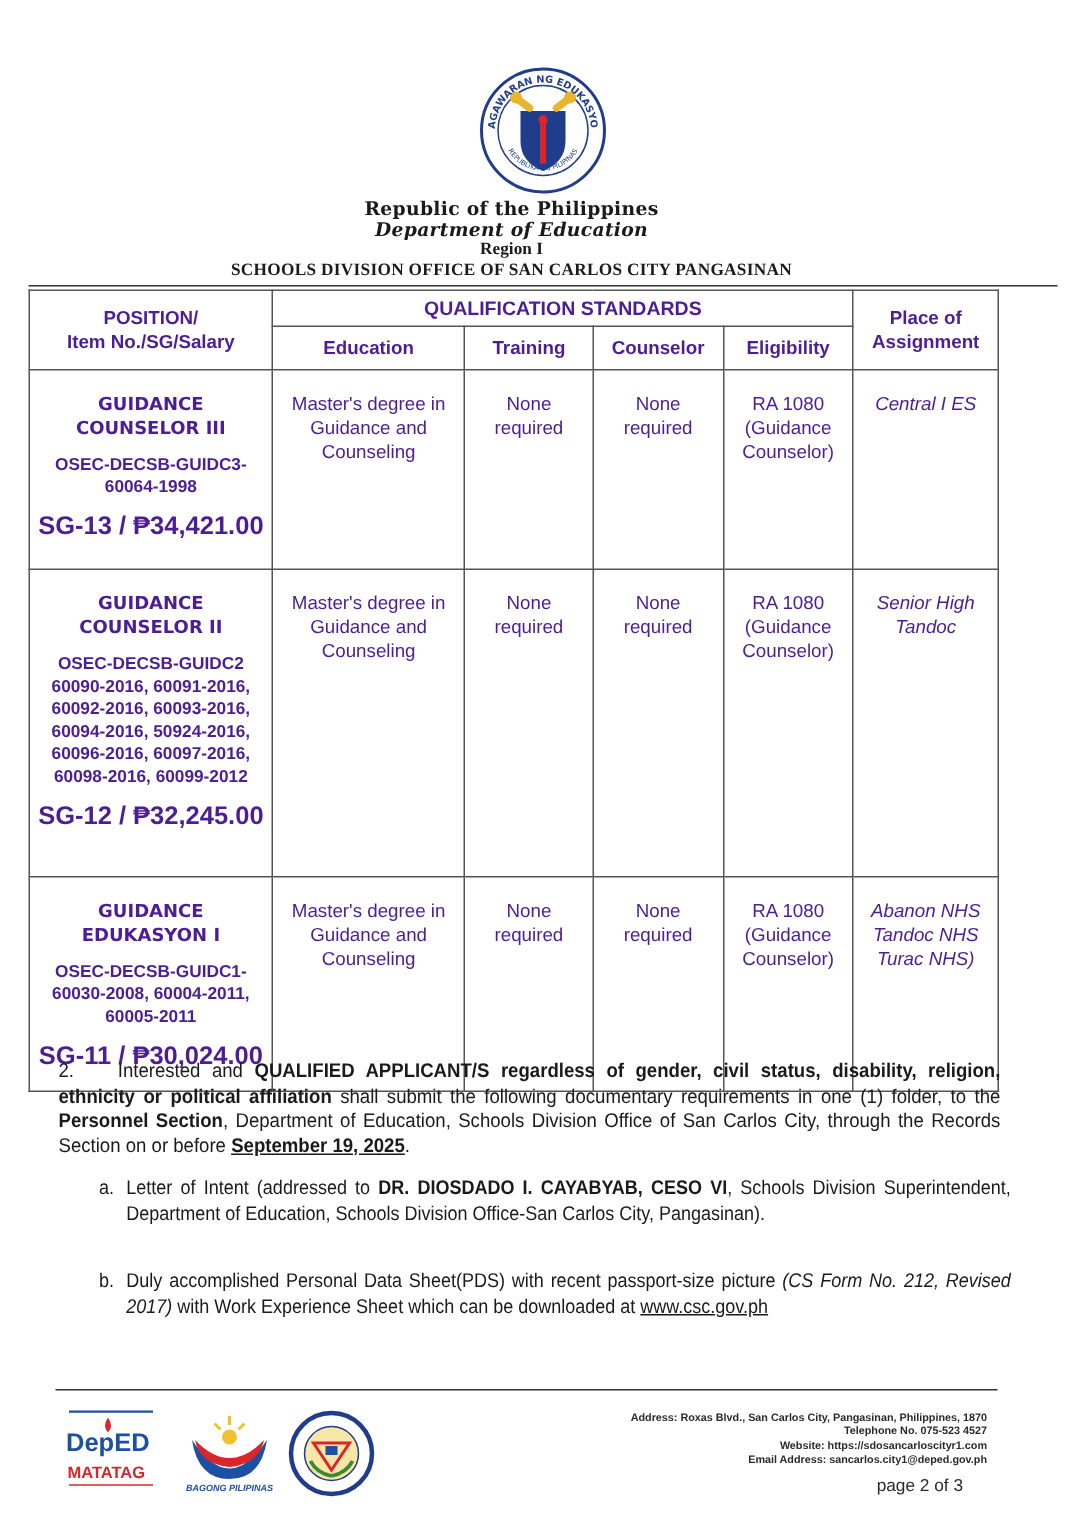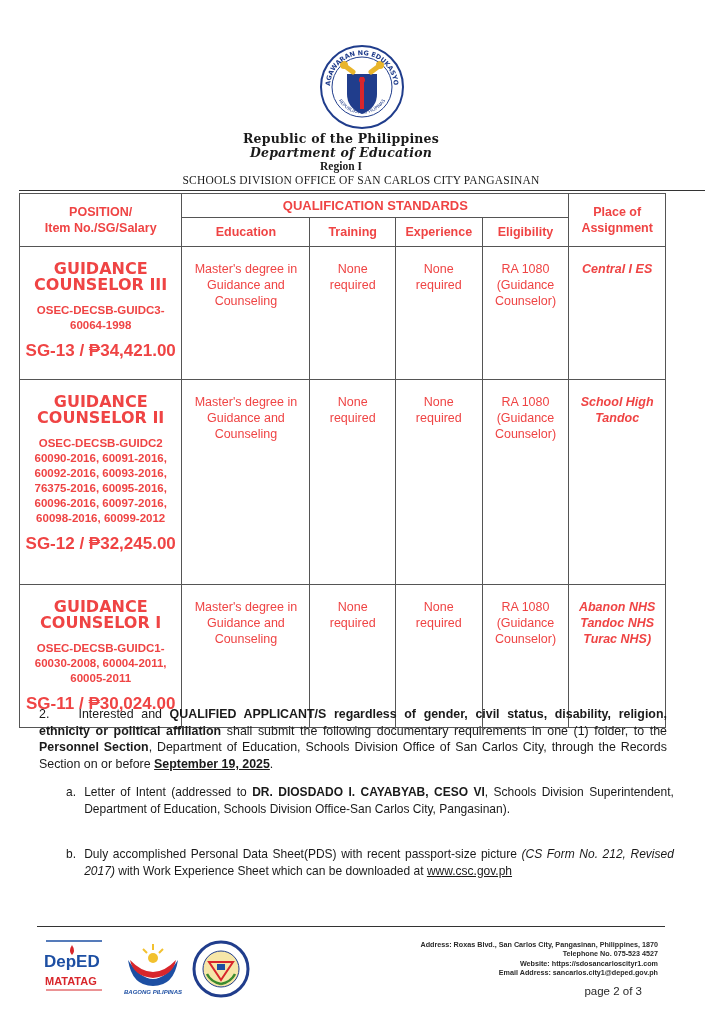--- a/index.html
+++ b/index.html
@@ -6,43 +6,43 @@
   body {
     width: 725px; height: 1024px; background: #ffffff; position: relative; overflow: hidden;
     font-family: "Liberation Sans", sans-serif; color: #1a1a1a;
   }
   .seal { position: absolute; left: 319px; top: 44px; width: 86px; height: 86px; }
   .hdr { position: absolute; left: 0; width: 682px; text-align: center; }
   .hdr-old { font-family: "DejaVu Serif", serif; font-weight: bold; font-size: 12.5px; letter-spacing: 0.2px; }
   .hdr-1 { top: 131px; }
   .hdr-2 { top: 145px; font-style: italic; }
   .hdr-3 { top: 160px; font-family: "Liberation Serif", serif; font-weight: bold; font-size: 11.5px; }
-  .hdr-4 { top: 174px; font-family: "Liberation Serif", serif; font-weight: normal; font-size: 11.5px; letter-spacing: 0.2px; padding-left: 20px; }
+  .hdr-4 { top: 174px; font-family: "Liberation Serif", serif; font-weight: bold; font-size: 11.5px; letter-spacing: 0.2px; }
   .hdr-rule { position: absolute; left: 19px; top: 190px; width: 686px; height: 0; border-top: 1.5px solid #333; }
 
   table.qs {
     position: absolute; left: 19px; top: 193px; width: 647px;
-    border-collapse: collapse; font-size: 12.5px; color: #ef4444;
+    border-collapse: collapse; font-size: 12.5px; color: #4c1d95;
   }
   table.qs th, table.qs td { border: 1px solid #555; text-align: center; vertical-align: top; padding: 0; }
   table.qs th { font-weight: bold; font-size: 12.5px; }
   .th-pos { vertical-align: middle !important; width: 162px; height: 52px; line-height: 16px; }
   .th-qs { height: 23px; vertical-align: middle !important; font-size: 13px !important; }
   .th-sub { height: 27px; vertical-align: middle !important; }
   .th-place { vertical-align: middle !important; width: 96px; line-height: 16px; }
   .c-edu { width: 128px; }
   .c-tr { width: 85px; }
   .c-exp { width: 86px; }
   .c-eli { width: 86px; }
   td.pos-cell { padding: 14px 4px 6px 4px !important; }
-  .pos-title { font-family: "DejaVu Sans", sans-serif; font-weight: bold; font-size: 16px; line-height: 16px; }
+  .pos-title { font-family: "DejaVu Sans", sans-serif; font-weight: bold; font-size: 12px; line-height: 16px; }
   .pos-item { font-weight: bold; font-size: 11.5px; line-height: 15px; margin-top: 10px; }
   .pos-sg { font-weight: bold; font-size: 17px; margin-top: 8px; }
   td.q-cell { padding-top: 14px !important; line-height: 16px; margin-top: 36px; }
-  td.place-cell { padding-top: 14px !important; font-weight: bold; font-style: italic; line-height: 16px; }
+  td.place-cell { padding-top: 14px !important; font-weight: normal; font-style: italic; line-height: 16px; }
   .row-1 td { height: 112px; }
   .row-2 td { height: 184px; }
   .row-3 td { height: 122px; }
 
   .para {
     position: absolute; left: 39px; top: 706px; width: 628px;
     font-family: "Liberation Sans", sans-serif; font-size: 13.2px; line-height: 16.5px; text-align: justify;
     transform: scaleX(0.94); transform-origin: left top; width: 668px;
   }
   .para .num { display: inline-block; width: 42px; }
@@ -99,21 +99,21 @@
       </th>
       <th colspan="4" class="th-qs">QUALIFICATION STANDARDS</th>
       <th rowspan="2" class="th-place">
         <div>Place of</div>
         <div>Assignment</div>
       </th>
     </tr>
     <tr>
       <th class="th-sub c-edu">Education</th>
       <th class="th-sub c-tr">Training</th>
-      <th class="th-sub c-exp">Experience</th>
+      <th class="th-sub c-exp">Counselor</th>
       <th class="th-sub c-eli">Eligibility</th>
     </tr>
   </thead>
   <tbody id="qs-body">
       <tr class="row-1">
         <td class="pos-cell">
          <div class="pos-title">
             <div>GUIDANCE</div>
             <div>COUNSELOR III</div>
           </div>
@@ -148,21 +148,21 @@
       <tr class="row-2">
         <td class="pos-cell">
          <div class="pos-title">
             <div>GUIDANCE</div>
             <div>COUNSELOR II</div>
           </div>
          <div class="pos-item">
             <div>OSEC-DECSB-GUIDC2</div>
             <div>60090-2016, 60091-2016,</div>
             <div>60092-2016, 60093-2016,</div>
-            <div>76375-2016, 60095-2016,</div>
+            <div>60094-2016, 50924-2016,</div>
             <div>60096-2016, 60097-2016,</div>
             <div>60098-2016, 60099-2012</div>
           </div>
          <div class="pos-sg">SG-12 / ₱32,245.00</div>
        </td>
        <td class="q-cell">
           <div>Master's degree in</div>
           <div>Guidance and</div>
           <div>Counseling</div>
         </td>
@@ -173,29 +173,29 @@
        <td class="q-cell">
           <div>None</div>
           <div>required</div>
         </td>
        <td class="q-cell">
           <div>RA 1080</div>
           <div>(Guidance</div>
           <div>Counselor)</div>
         </td>
        <td class="place-cell">
-          <div>School High</div>
+          <div>Senior High</div>
           <div>Tandoc</div>
         </td>
       </tr>
       <tr class="row-3">
         <td class="pos-cell">
          <div class="pos-title">
             <div>GUIDANCE</div>
-            <div>COUNSELOR I</div>
+            <div>EDUKASYON I</div>
           </div>
          <div class="pos-item">
             <div>OSEC-DECSB-GUIDC1-</div>
             <div>60030-2008, 60004-2011,</div>
             <div>60005-2011</div>
           </div>
          <div class="pos-sg">SG-11 / ₱30,024.00</div>
        </td>
        <td class="q-cell">
           <div>Master's degree in</div>

